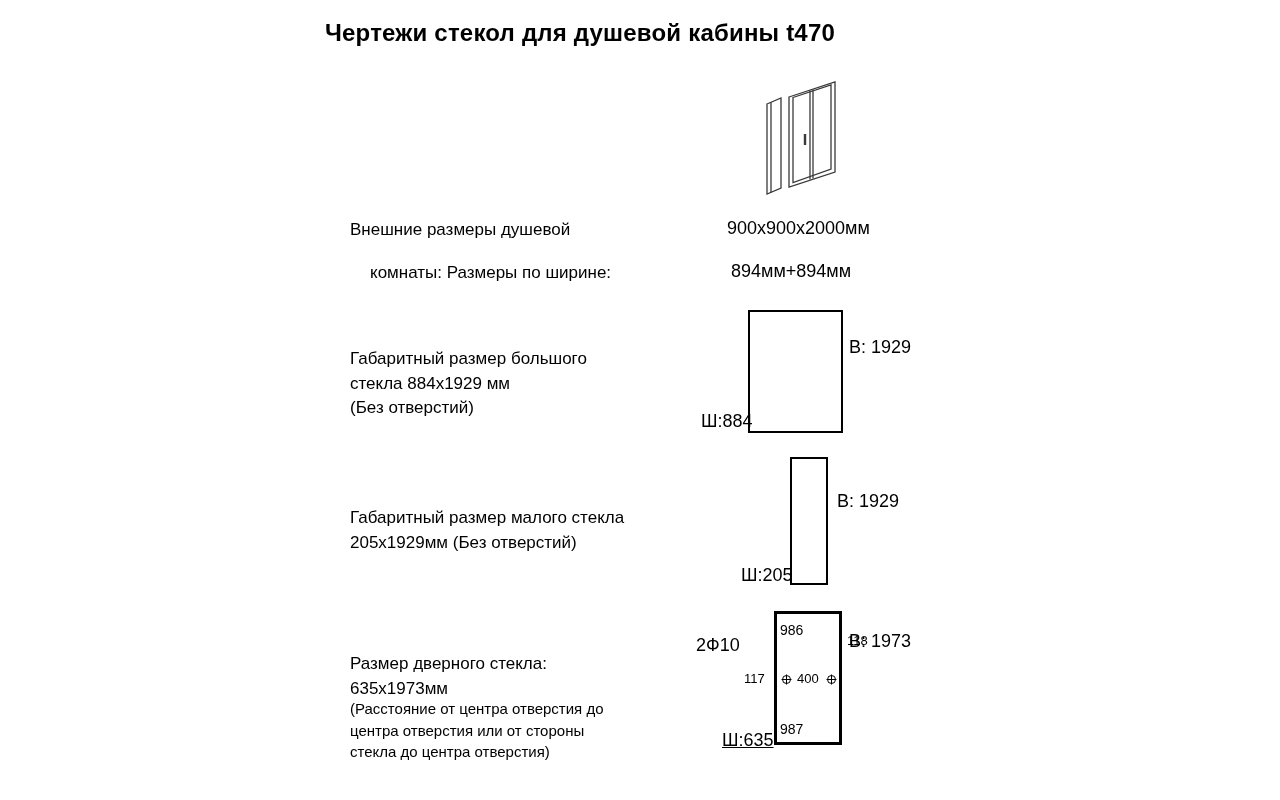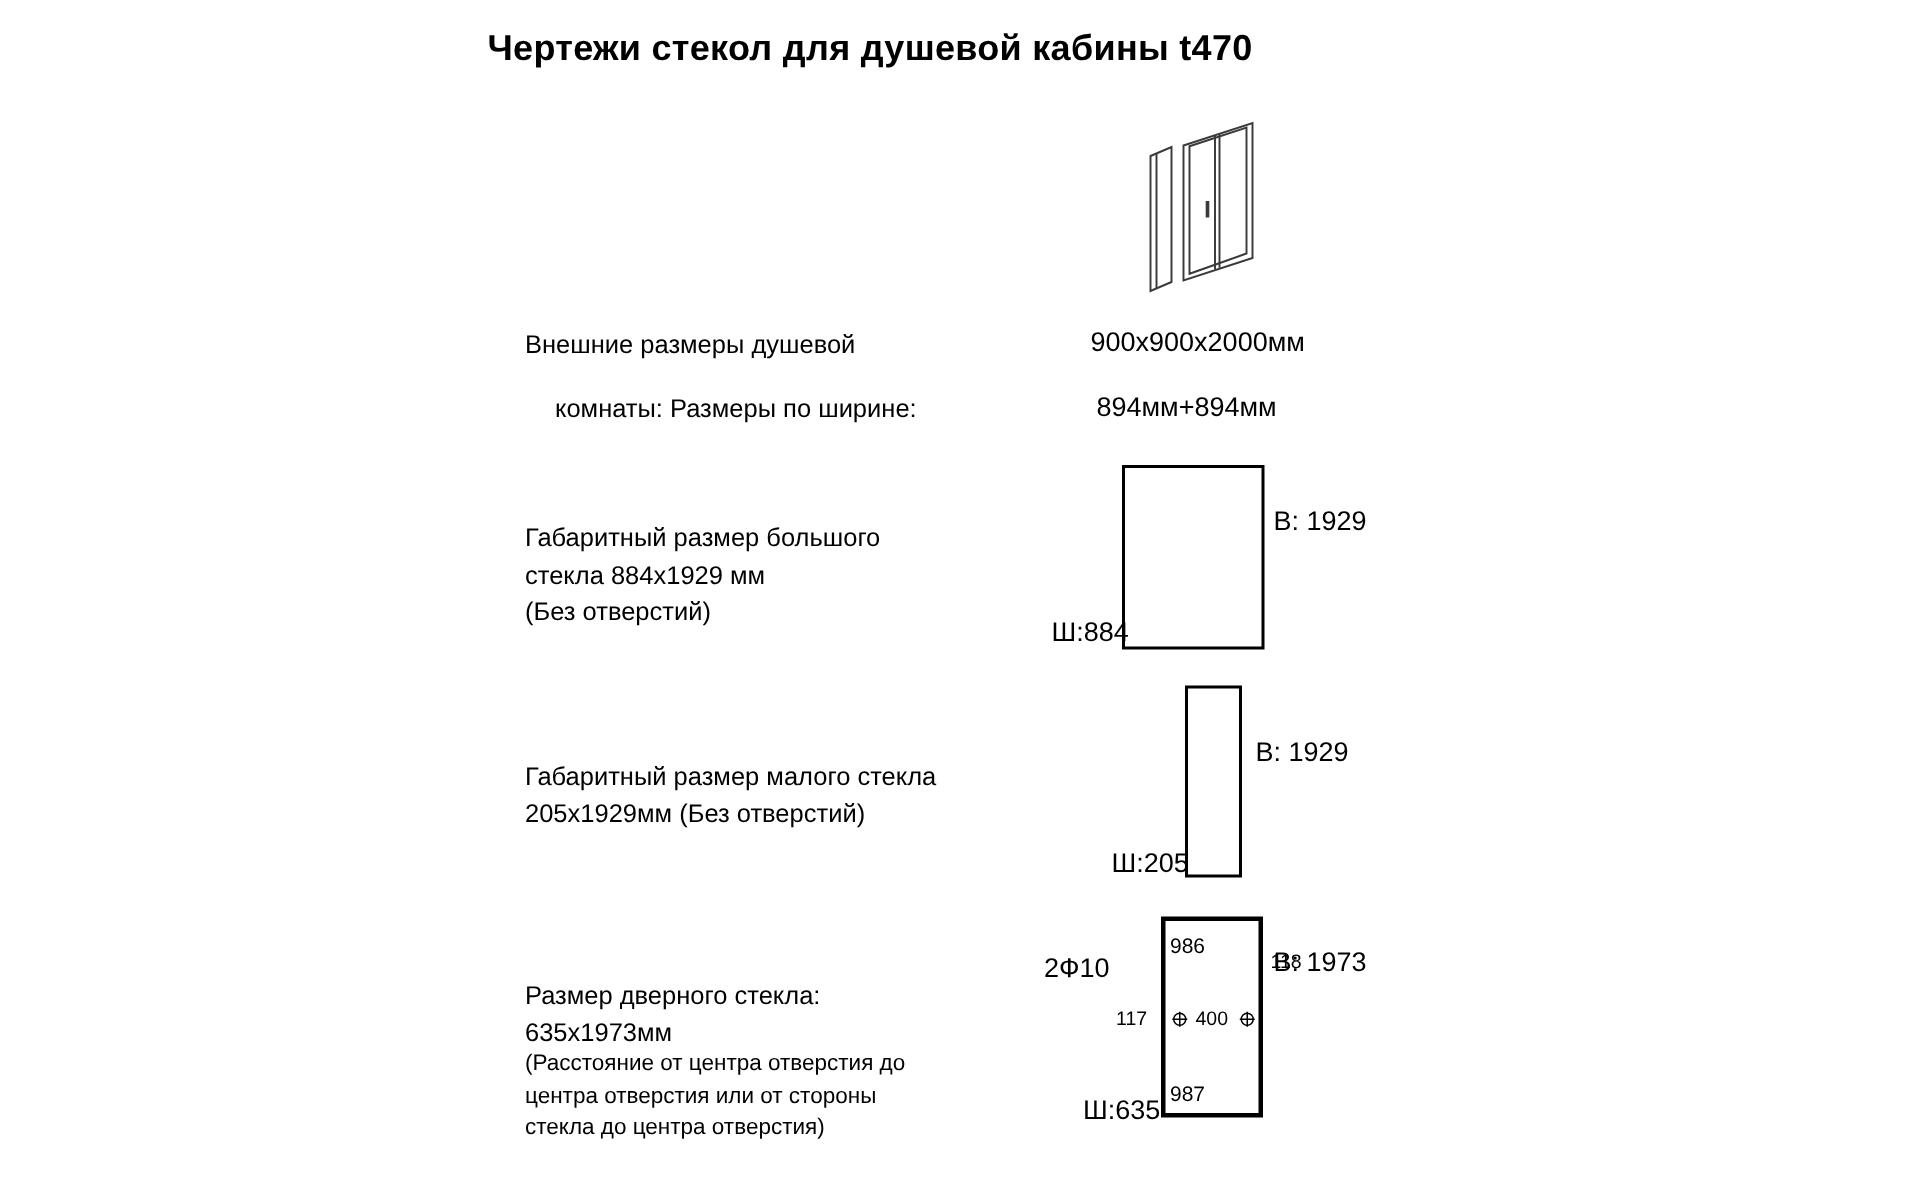--- a/index.html
+++ b/index.html
@@ -111,15 +111,15 @@
     <svg width="11" height="11" viewBox="0 0 11 11">
       <circle cx="5.5" cy="5.5" r="4" fill="none" stroke="#000" stroke-width="1"></circle>
       <line x1="5.5" y1="0.5" x2="5.5" y2="10.5" stroke="#000" stroke-width="1"></line>
       <line x1="0.5" y1="5.5" x2="10.5" y2="5.5" stroke="#000" stroke-width="1"></line>
     </svg>
   </div>
 
   <div class="abs dim-xs" style="left:847px; top:633px;">118</div>
 
   <div class="abs dim-sm" style="left:780px; top:721px;">987</div>
-  <div class="abs dim" style="left:722px; top:730px;">Ш:635</div>
+  <div class="abs dim" style="left:722px; top:730px;text-decoration:underline;">Ш:635</div>
 
 </div>
 
 </body></html>

